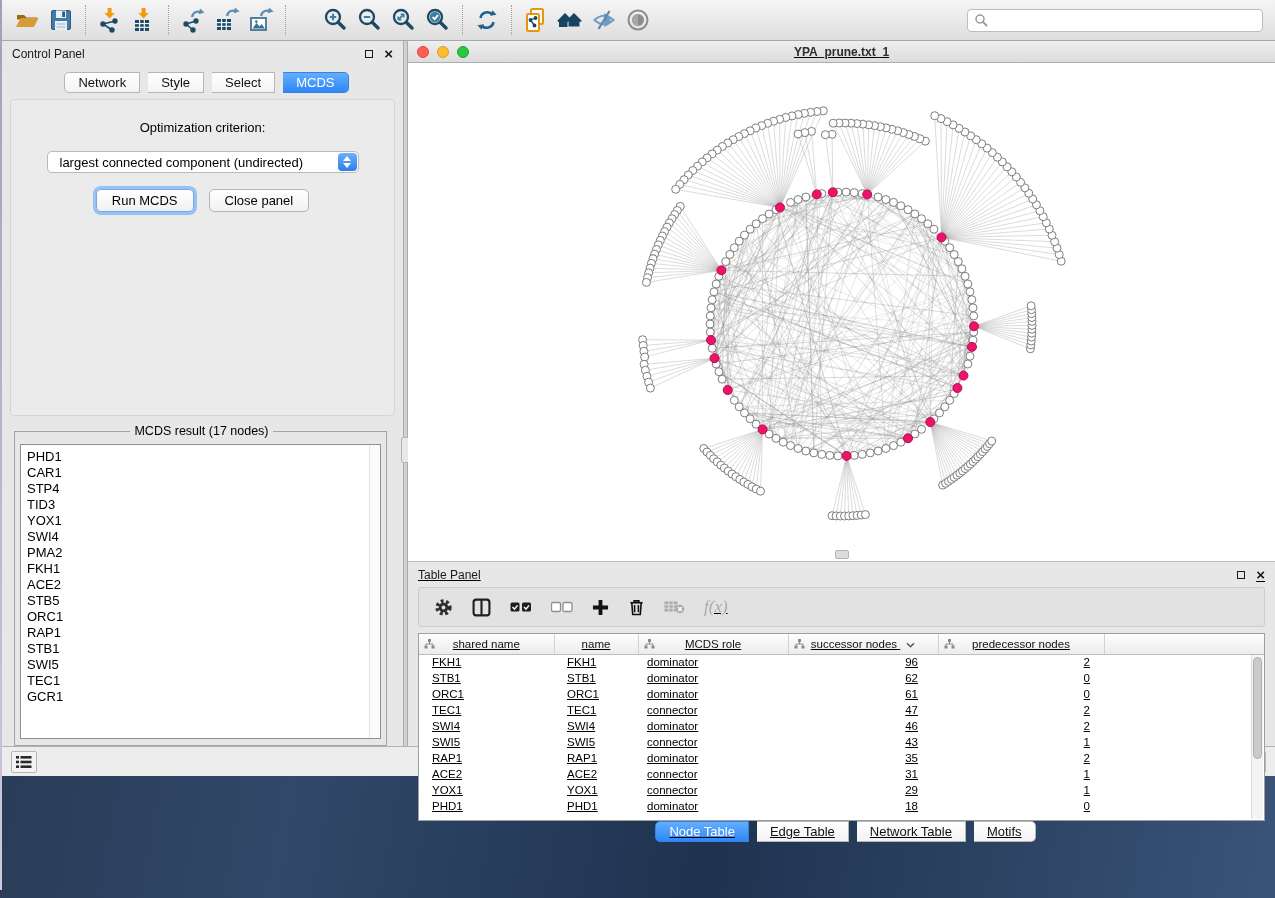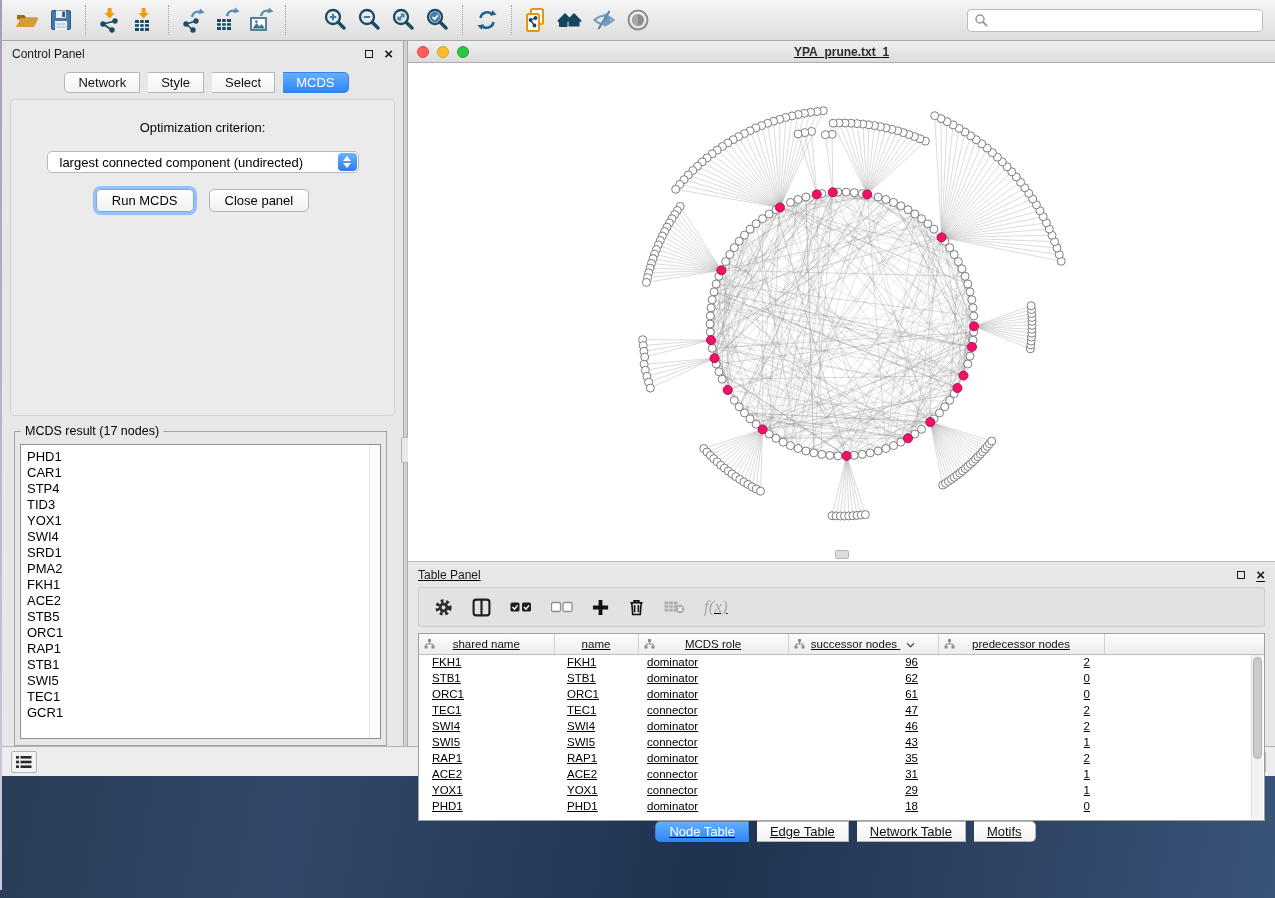--- a/index.html
+++ b/index.html
@@ -53,21 +53,21 @@
     background:linear-gradient(#6db1fc,#2e7de9); border-radius:4px;
     display:flex; flex-direction:column; align-items:center; justify-content:center; gap:2px; }
   .tri-up { width:0; height:0; border-left:4px solid transparent; border-right:4px solid transparent; border-bottom:5px solid #fff; }
   .tri-dn { width:0; height:0; border-left:4px solid transparent; border-right:4px solid transparent; border-top:5px solid #fff; }
   .cp-buttons { margin-top:15px; display:flex; justify-content:center; gap:15px; }
   .btn { height:23px; padding:0 15px; background:linear-gradient(#fff,#f1f1f1); border:1px solid #b4b4b4;
     border-radius:5px; font:13px "Liberation Sans",sans-serif; color:#000; display:flex; align-items:center; }
   .btn.focused { box-shadow:0 0 0 3px rgba(96,163,250,.6); border-color:#74a9e6; }
 
   fieldset.mcds-result { margin:8px 16px 0 12px; border:1px solid #a3a3a3; padding:6px 5px 6px 5px; height:371px; }
-  fieldset.mcds-result legend { font-size:12.5px; padding:0 4px; margin-left:1px; color:#000; }
+  fieldset.mcds-result legend { font-size:12.5px; padding:0 4px; margin-left:1px; color:#000;text-align:center; }
   .mcds-listwrap { height:100%; background:#fff; border:1px solid #8f8f8f; position:relative;
     overflow:hidden; padding:4px 0 0 6px; }
   .mcds-scroll { position:absolute; right:0; top:0; bottom:0; width:11px; background:#fbfbfb; border-left:1px solid #e3e3e3; }
   .mcds-item { font-size:13px; line-height:16px; color:#000; }
 
   
   .v-splitter { width:5px; flex:0 0 5px; background:#d2d2d2; border-left:1px solid #ababab;
     border-right:1px solid #ababab; position:relative; }
   .v-grip { position:absolute; top:396px; left:-3px; width:9px; height:26px; background:#e9e9e9;
     border:1px solid #b5b5b5; border-radius:2px; }
@@ -331,21 +331,20 @@
         <fieldset class="mcds-result">
           <legend>MCDS result (17 nodes)</legend>
           <div class="mcds-listwrap">
             <div id="mcds-list">
                 <div class="mcds-item">PHD1</div>
                 <div class="mcds-item">CAR1</div>
                 <div class="mcds-item">STP4</div>
                 <div class="mcds-item">TID3</div>
                 <div class="mcds-item">YOX1</div>
                 <div class="mcds-item">SWI4</div>
-                <div class="mcds-item">SRD1</div>
                 <div class="mcds-item">PMA2</div>
                 <div class="mcds-item">FKH1</div>
                 <div class="mcds-item">ACE2</div>
                 <div class="mcds-item">STB5</div>
                 <div class="mcds-item">ORC1</div>
                 <div class="mcds-item">RAP1</div>
                 <div class="mcds-item">STB1</div>
                 <div class="mcds-item">SWI5</div>
                 <div class="mcds-item">TEC1</div>
                 <div class="mcds-item">GCR1</div>

